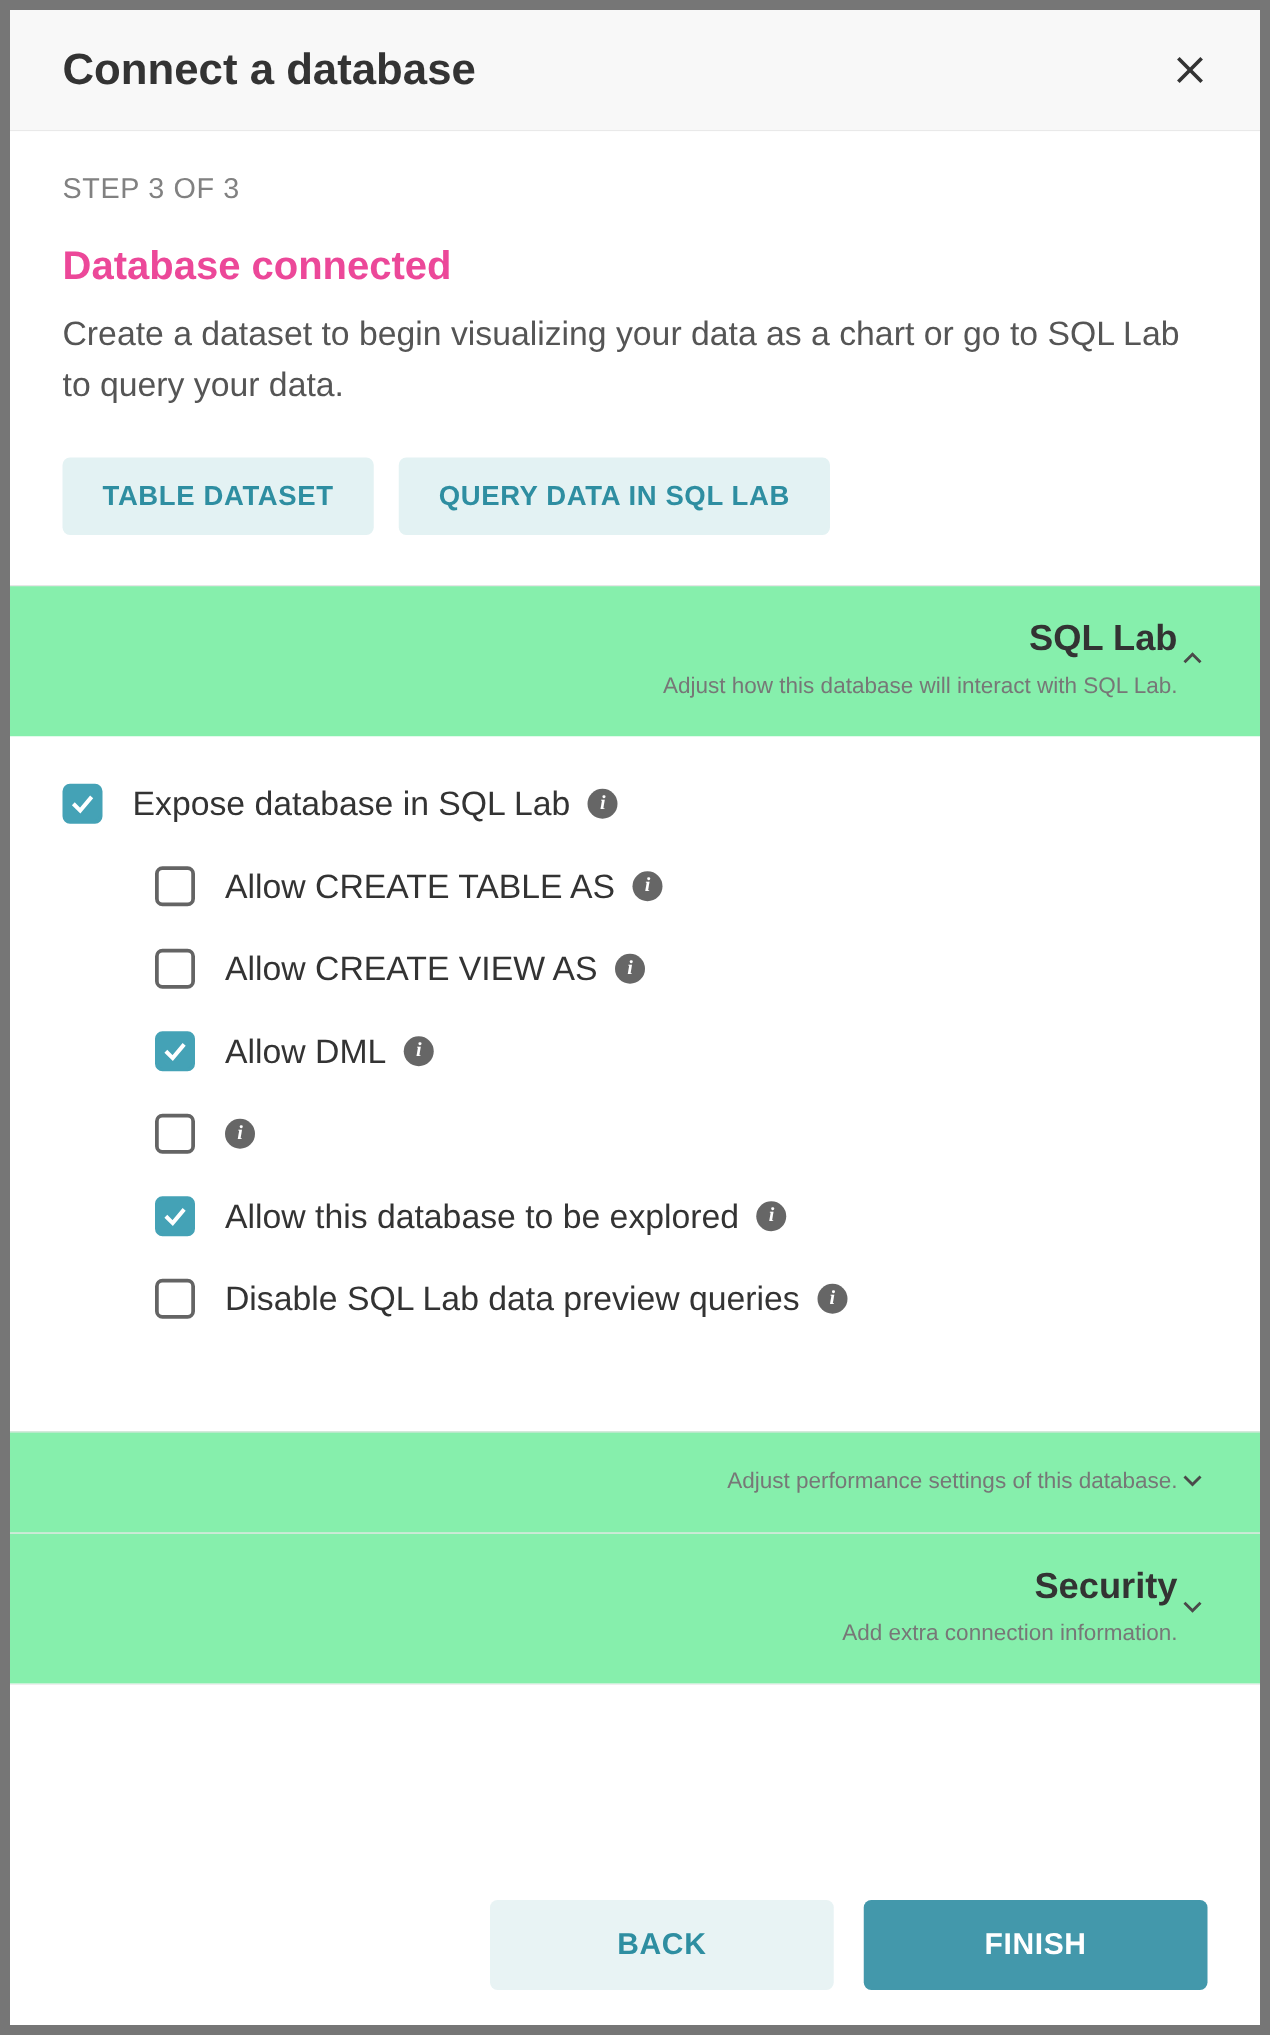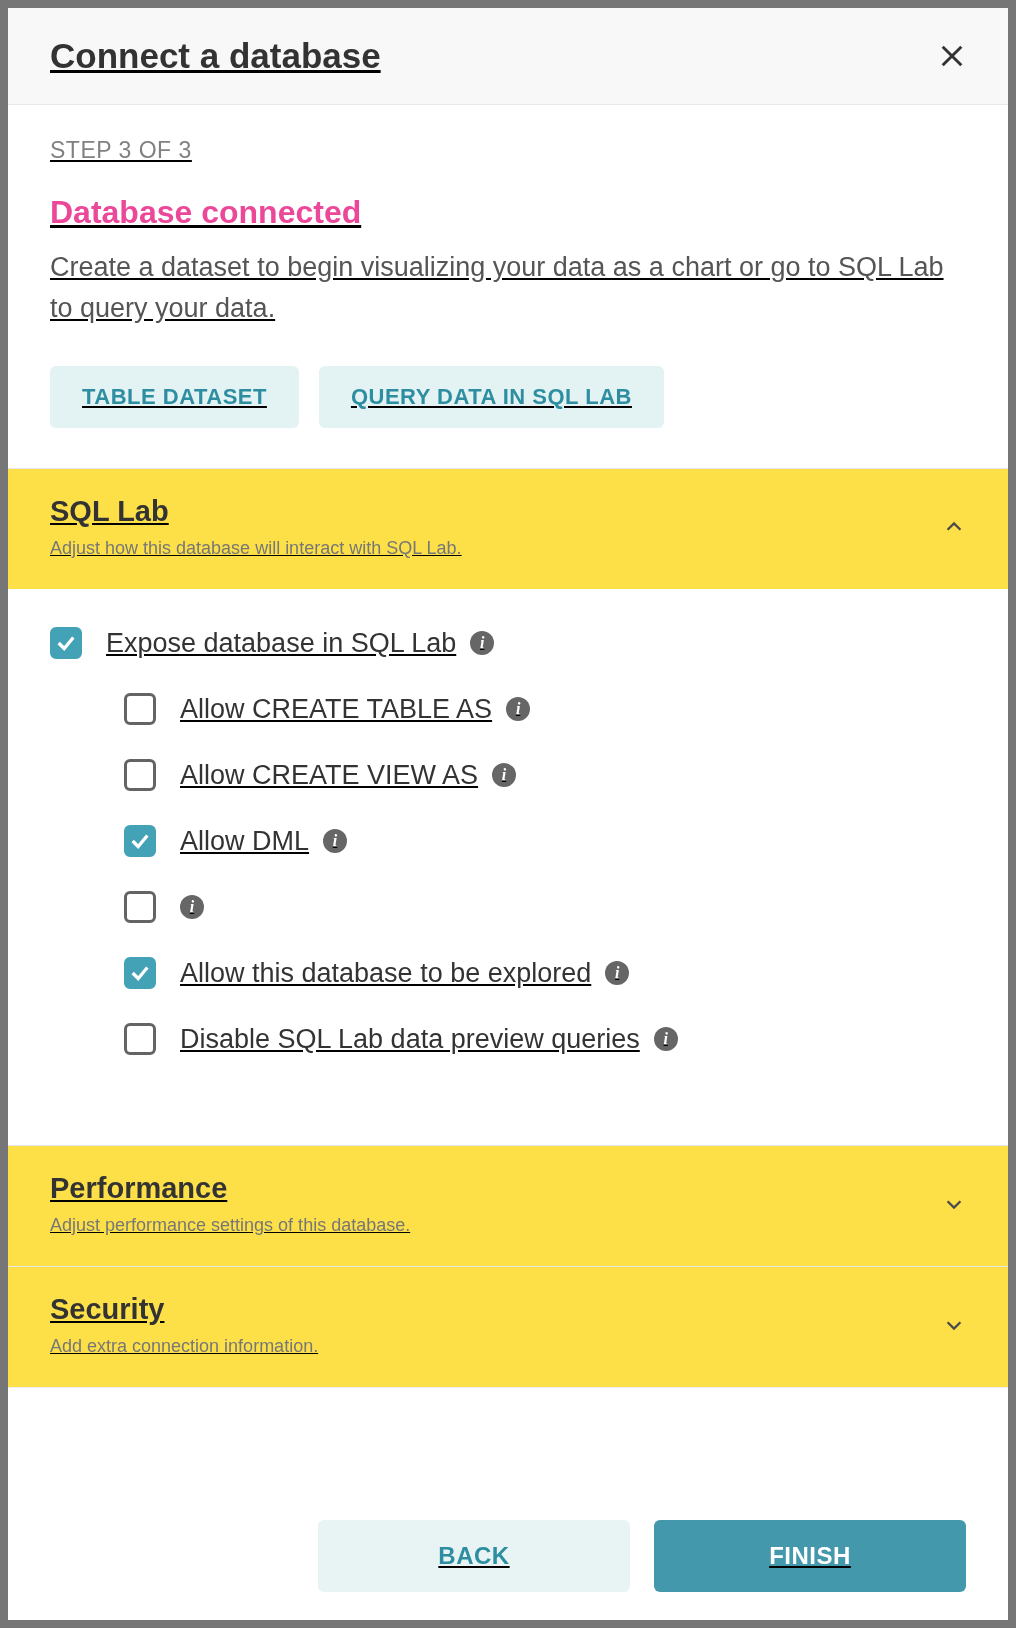--- a/index.html
+++ b/index.html
@@ -14,21 +14,20 @@
       height: 1628px;
       padding: 8px;
     }
     .modal {
       background: #f8f8f8;
       width: 100%;
       height: 100%;
       display: flex;
       flex-direction: column;
       overflow: hidden;
-      text-decoration: underline;
     }
     .modal-header {
       display: flex;
       justify-content: space-between;
       align-items: center;
       padding: 28px 38px 28px 42px;
       border-bottom: 1px solid #e9e9e9;
     }
     .modal-title {
       font-size: 35px;
@@ -83,21 +82,22 @@
       border: none;
       padding: 18px 32px;
       font-size: 22px;
       font-weight: 700;
       letter-spacing: 0.5px;
       border-radius: 6px;
       cursor: pointer;
     }
     .section {
       border-top: 1px solid #e6e6e6;
-      background: #fde047;
+      background: #86efac;
+      text-align: right;
     }
     .section-header {
       display: flex;
       justify-content: space-between;
       align-items: center;
       padding: 26px 42px 30px 42px;
       cursor: pointer;
     }
     .section-header-text {
       flex: 1;
@@ -200,21 +200,21 @@
       display: flex;
       justify-content: flex-end;
       gap: 24px;
     }
     .footer-btn {
       border: none;
       border-radius: 6px;
       font-size: 24px;
       font-weight: 700;
       padding: 22px 0;
-      width: 312px;
+      width: 275px;
       cursor: pointer;
       letter-spacing: 0.5px;
     }
     .footer-btn.back {
       background: #e8f3f4;
       color: #2e8ea1;
     }
     .footer-btn.finish {
       background: #4398ab;
       color: #fff;
@@ -319,21 +319,20 @@
         <span class="checkbox-label">Disable SQL Lab data preview queries</span>
         <span class="info-icon">i</span>
       </div>
 
     </div>
   </div>
 
   <div class="section section-collapsed">
     <div class="section-header">
       <div class="section-header-text">
-        <div class="section-title">Performance</div>
         <div class="section-desc">Adjust performance settings of this database.</div>
       </div>
       <div class="chevron">
         <svg viewBox="0 0 24 24">
             <polyline points="5 9 12 16 19 9"></polyline>
           </svg>
       </div>
     </div>
   </div>
 

